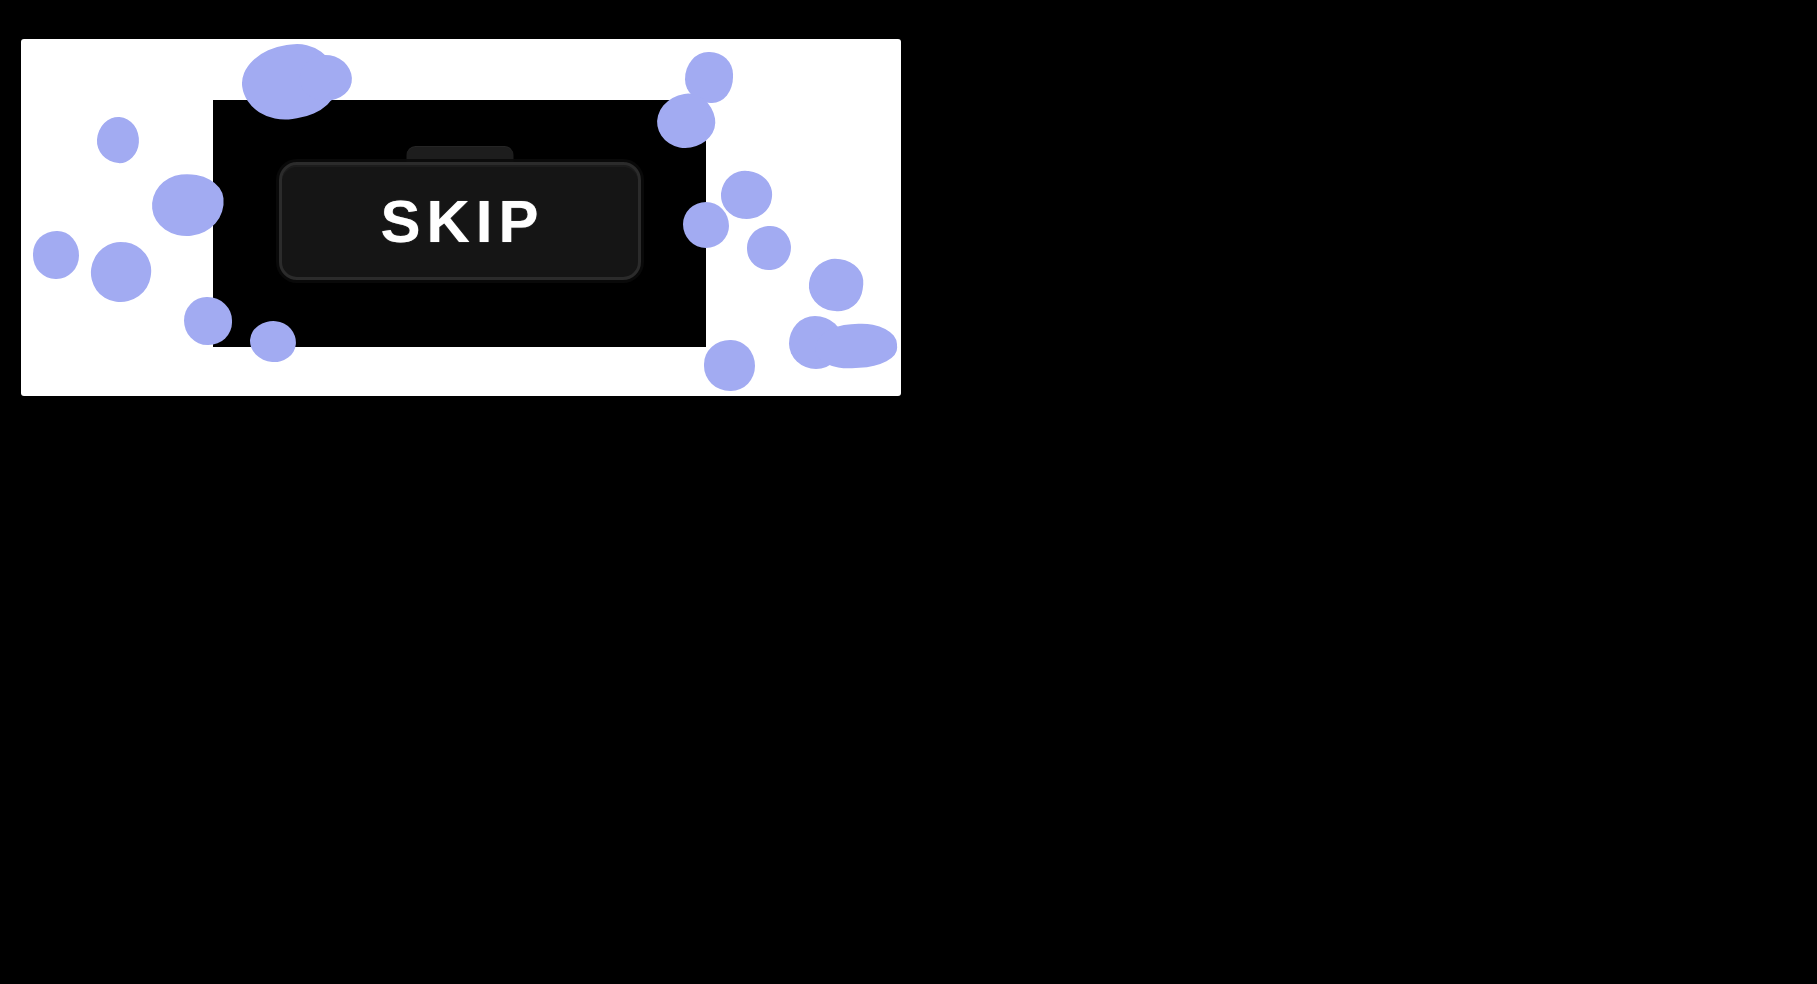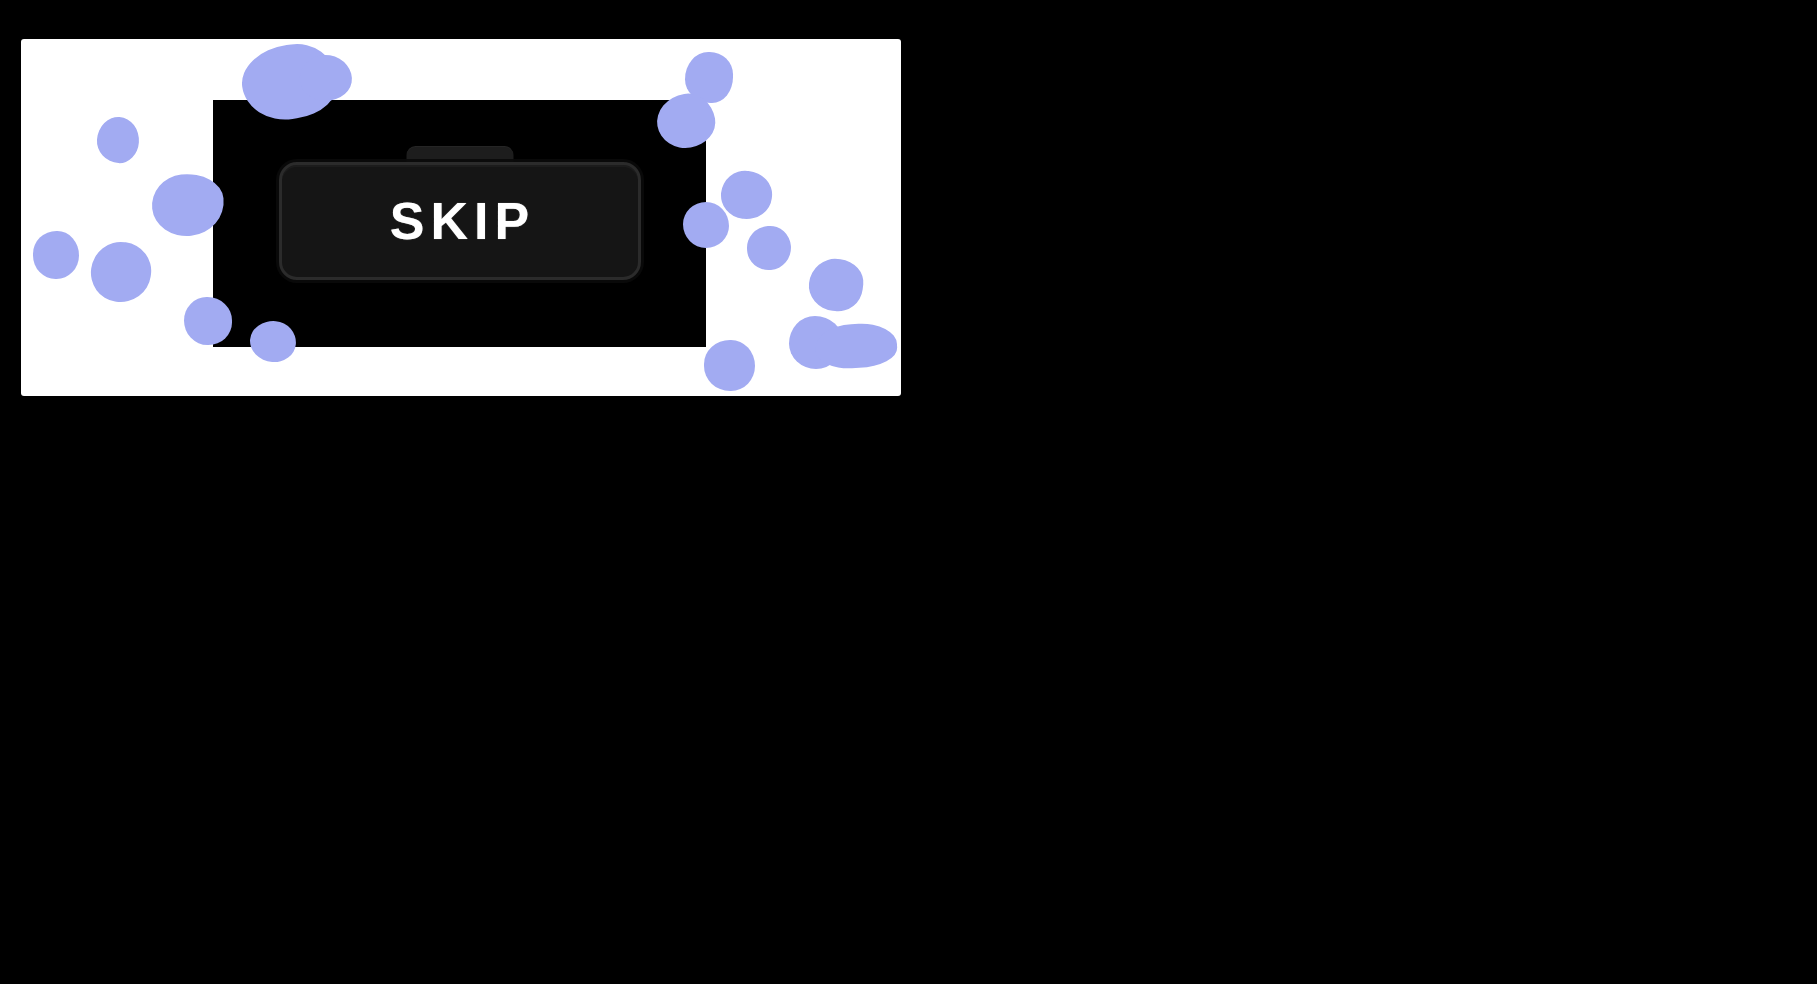--- a/index.html
+++ b/index.html
@@ -52,21 +52,21 @@
     border: 3px solid var(--button-border, #2b2b2b);
     border-radius: 18px;
     display: flex;
     align-items: center;
     justify-content: center;
     cursor: pointer;
     box-shadow: 0 0 0 3px rgba(10,10,10,0.9), inset 0 2px 0 rgba(255,255,255,0.03);
   }
   .skip-label {
     font-weight: bold;
-    font-size: 52px;
+    font-size: 60px;
     letter-spacing: 6px;
     text-indent: 6px;
     color: var(--text, #ffffff);
     text-shadow: 0 0 1px rgba(255,255,255,0.6);
     user-select: none;
   }
   .blob-layer {
     position: absolute;
     inset: 0;
     pointer-events: none;

